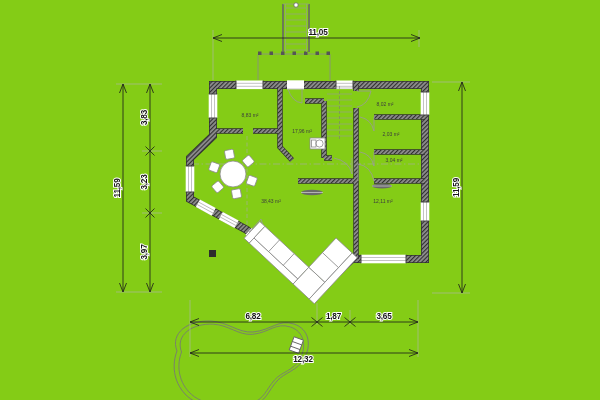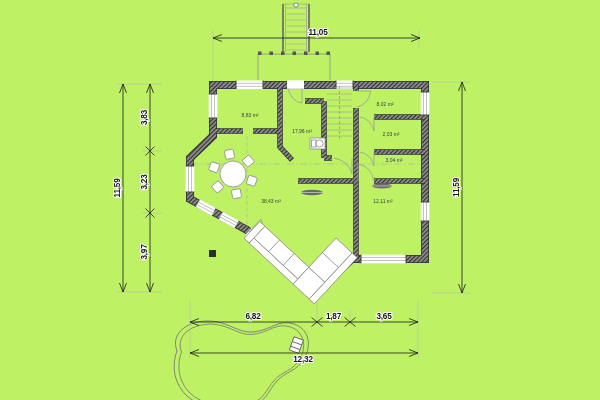--- a/index.html
+++ b/index.html
@@ -1,16 +1,16 @@
 <!DOCTYPE html>
 <html><head>
 <meta charset="utf-8">
 <style>
   html,body{margin:0;padding:0;background:#fff;}
-  .canvas{position:relative;width:600px;height:400px;overflow:hidden;background:#bef264;
+  .canvas{position:relative;width:600px;height:400px;overflow:hidden;background:#84cc16;
           font-family:"Liberation Sans",sans-serif;}
   svg{display:block;}
   .dim{font-family:"Liberation Sans","DejaVu Sans",sans-serif;font-size:8.2px;font-weight:700;
        fill:#141414;letter-spacing:-0.2px;paint-order:stroke;stroke:#ffffff;stroke-width:2px;}
   .room{font-family:"Liberation Sans","DejaVu Sans",sans-serif;font-size:5px;fill:#3d3d3d;}
   .dimline{stroke:#1a1a1a;stroke-width:0.8;fill:none;}
   .ext{stroke:#b5b5b5;stroke-width:0.6;fill:none;}
   .fix{stroke:#8a8a8a;stroke-width:0.8;fill:none;}
   .fixfill{stroke:#8a8a8a;stroke-width:0.8;fill:#ffffff;}
   .thin{stroke:#9a9a9a;stroke-width:0.6;fill:none;}

